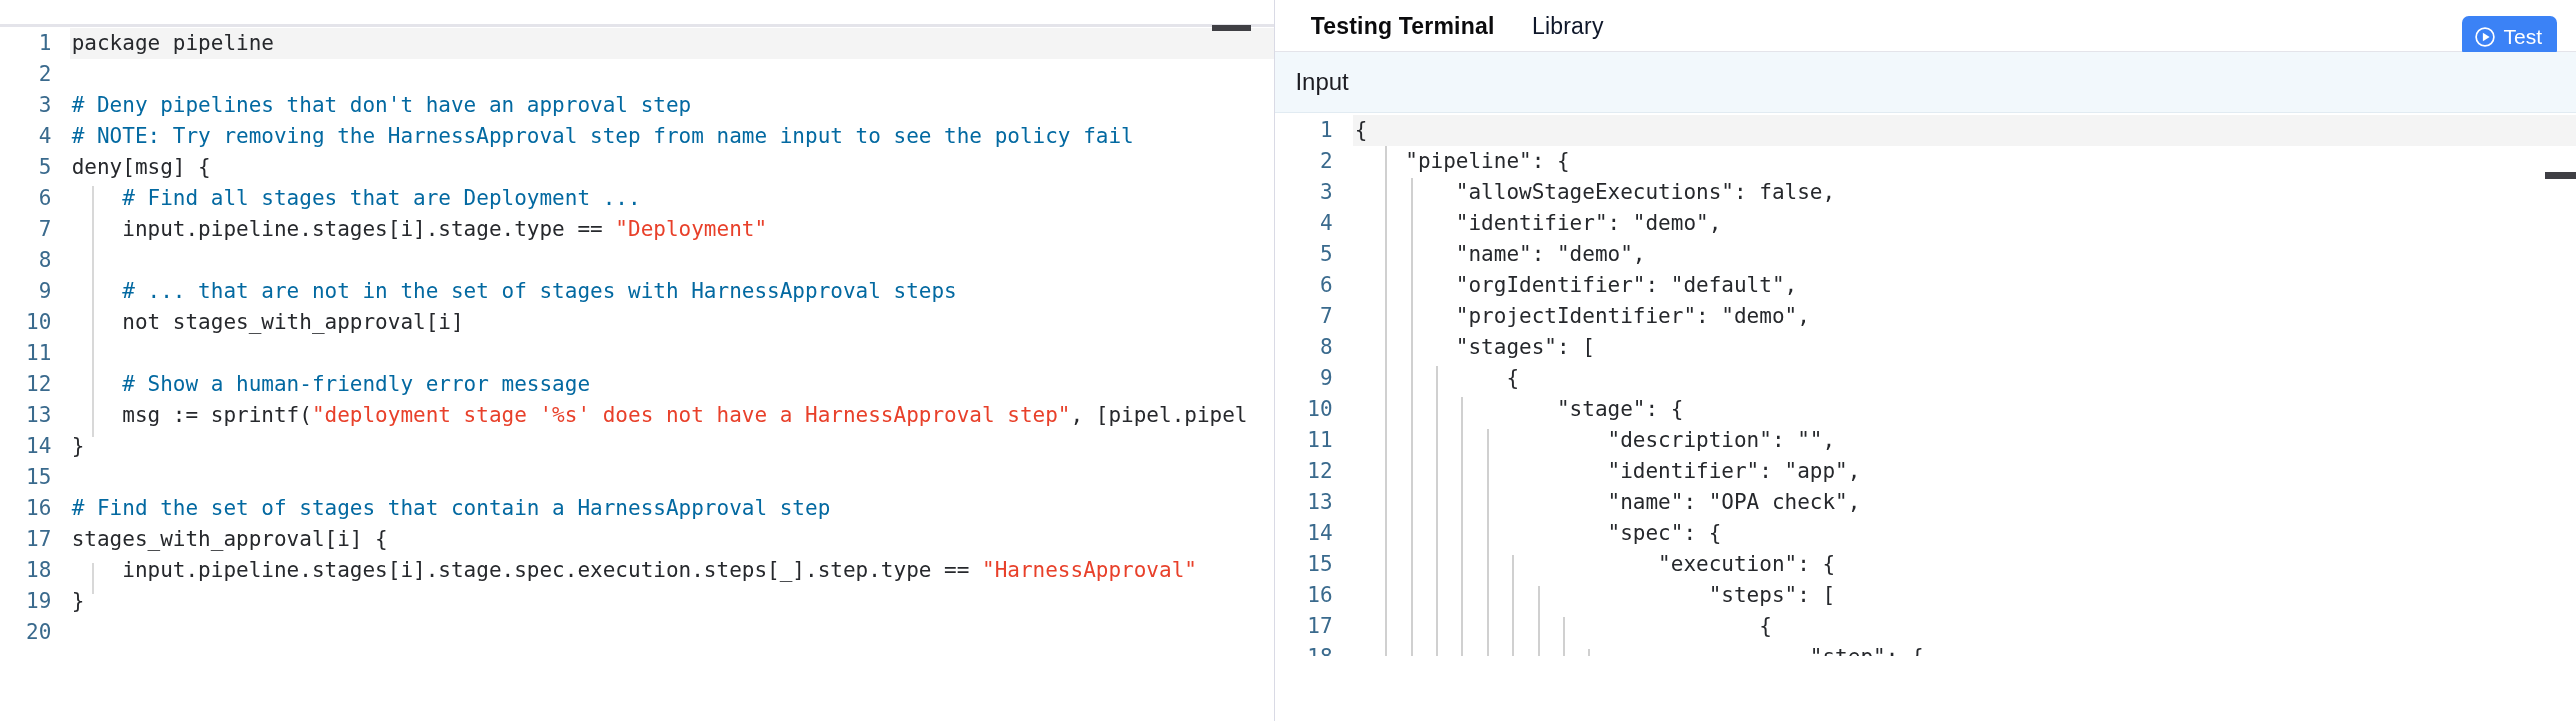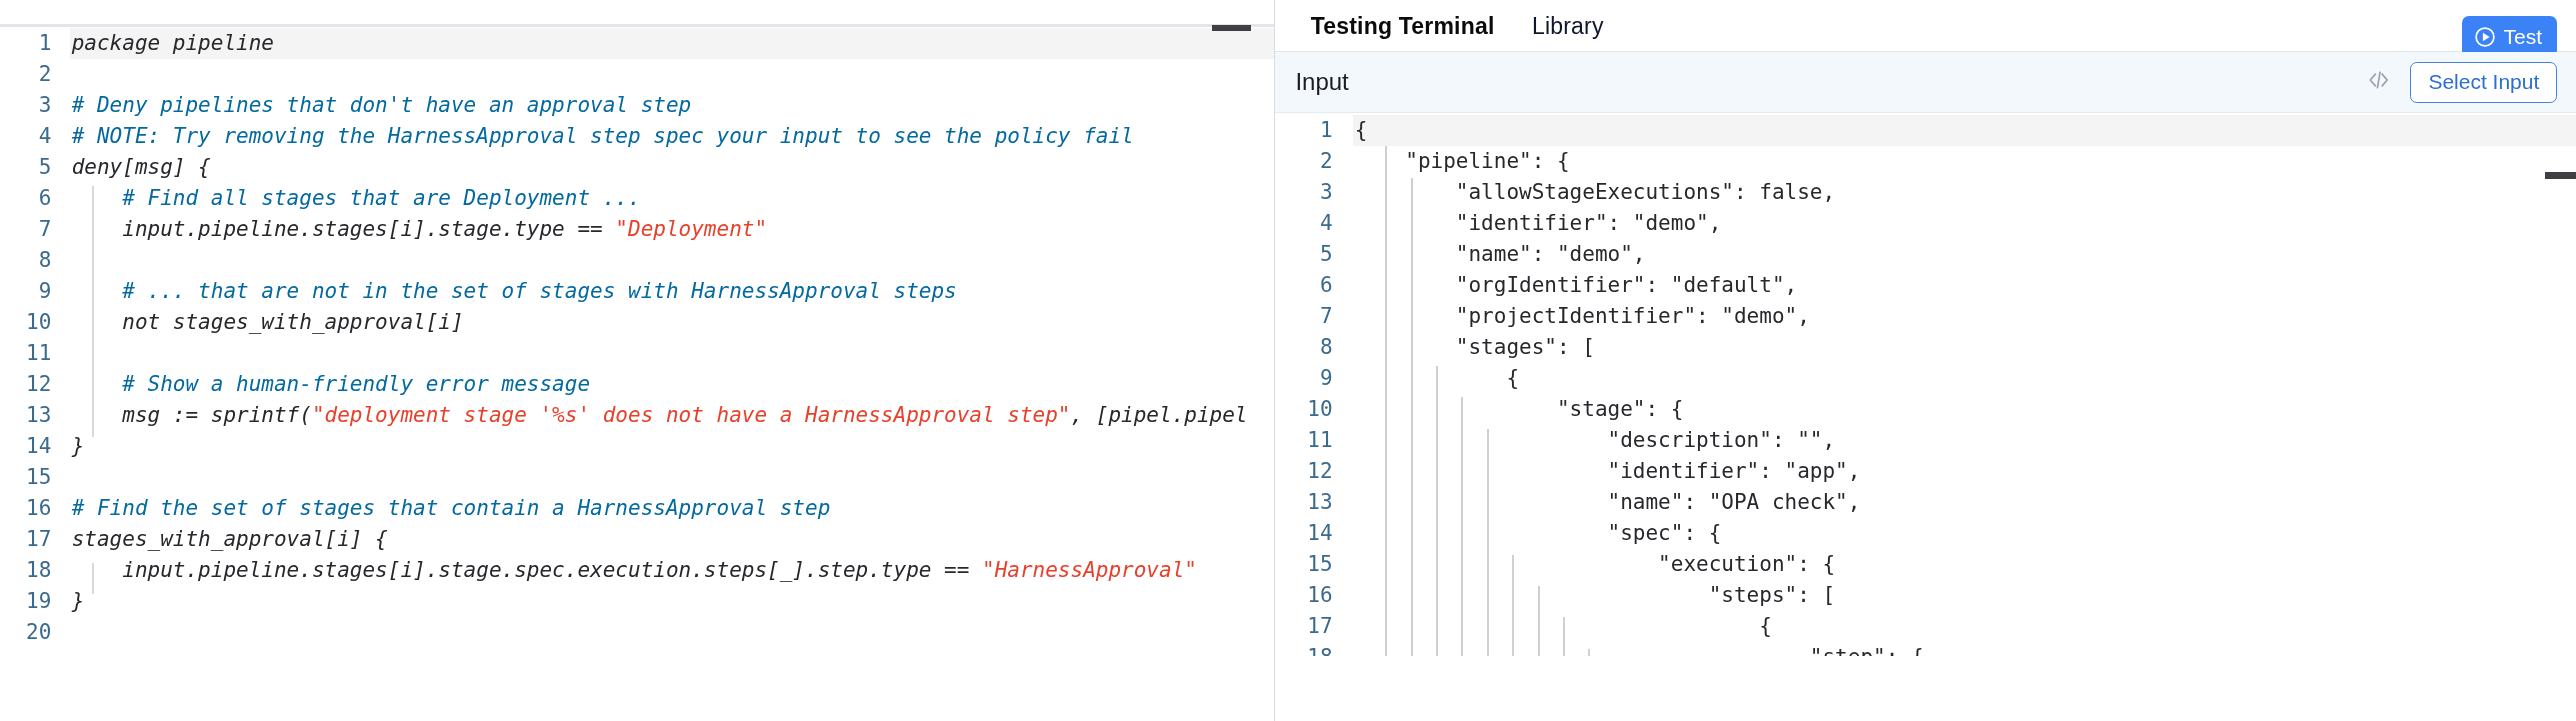--- a/index.html
+++ b/index.html
@@ -66,21 +66,20 @@
     font-family: "DejaVu Sans Mono", monospace;
     font-size: 21px;
     user-select: none;
   }
   .code-text {
     flex: 1;
     color: #26282c;
     position: relative;
     overflow: hidden;
     padding-left: 1.7px;
-    font-style: italic;
   }
   .tok-comment { color: #0369a1; }
   .tok-string  { color: #e8402a; }
   .tok-plain   { color: #26282c; }
   .indent-guide {
     position: absolute;
     left: 92px;
     width: 1.7px;
     background: #d8d8d8;
     z-index: 1;
@@ -239,21 +238,21 @@
 <div class="app">
 
   <section class="editor-pane">
     <div class="editor-topstrip"></div>
     <div class="editor-divider"></div>
     <div class="minimize-bar"></div>
     <div class="code-area" id="code-area">
         <div class="code-line active"><div class="ln">1</div><div class="code-text"><span class="tok-plain">package pipeline</span></div></div>
         <div class="code-line"><div class="ln">2</div><div class="code-text"><span class="tok-plain"></span></div></div>
         <div class="code-line"><div class="ln">3</div><div class="code-text"><span class="tok-comment"># Deny pipelines that don't have an approval step</span></div></div>
-        <div class="code-line"><div class="ln">4</div><div class="code-text"><span class="tok-comment"># NOTE: Try removing the HarnessApproval step spec your input to see the policy fail</span></div></div>
+        <div class="code-line"><div class="ln">4</div><div class="code-text"><span class="tok-comment"># NOTE: Try removing the HarnessApproval step from name input to see the policy fail</span></div></div>
         <div class="code-line"><div class="ln">5</div><div class="code-text"><span class="tok-plain">deny[msg] {</span></div></div>
         <div class="code-line"><div class="ln">6</div><div class="code-text"><span class="tok-comment">    # Find all stages that are Deployment ...</span></div></div>
         <div class="code-line"><div class="ln">7</div><div class="code-text"><span class="tok-plain">    input.pipeline.stages[i].stage.type == </span><span class="tok-string">"Deployment"</span></div></div>
         <div class="code-line"><div class="ln">8</div><div class="code-text"><span class="tok-plain"></span></div></div>
         <div class="code-line"><div class="ln">9</div><div class="code-text"><span class="tok-comment">    # ... that are not in the set of stages with HarnessApproval steps</span></div></div>
         <div class="code-line"><div class="ln">10</div><div class="code-text"><span class="tok-plain">    not stages_with_approval[i]</span></div></div>
         <div class="code-line"><div class="ln">11</div><div class="code-text"><span class="tok-plain"></span></div></div>
         <div class="code-line"><div class="ln">12</div><div class="code-text"><span class="tok-comment">    # Show a human-friendly error message</span></div></div>
         <div class="code-line"><div class="ln">13</div><div class="code-text"><span class="tok-plain">    msg := sprintf(</span><span class="tok-string">"deployment stage '%s' does not have a HarnessApproval step"</span><span class="tok-plain">, [pipel.pipel</span></div></div>
         <div class="code-line"><div class="ln">14</div><div class="code-text"><span class="tok-plain">}</span></div></div>
@@ -283,30 +282,20 @@
             <circle cx="13" cy="13" r="10.5" fill="none" stroke="#ffffff" stroke-width="2"></circle>
             <polygon points="10.5,8 18.5,13 10.5,18" fill="#ffffff"></polygon>
           </svg>
         </span>
         <span>Test</span>
       </button>
     </div>
 
     <div class="input-bar">
       <span class="input-label">Input</span>
-      <div class="input-bar-right">
-        <span class="code-icon">
-          <svg width="25.5" height="22" viewBox="0 0 30 26" aria-hidden="true">
-            <path d="M11 6 L5 13 L11 20" fill="none" stroke="#9aa0ac" stroke-width="2" stroke-linecap="round" stroke-linejoin="round"></path>
-            <path d="M19 6 L25 13 L19 20" fill="none" stroke="#9aa0ac" stroke-width="2" stroke-linecap="round" stroke-linejoin="round"></path>
-            <path d="M16.5 4 L13.5 22" fill="none" stroke="#9aa0ac" stroke-width="2" stroke-linecap="round"></path>
-          </svg>
-        </span>
-        <button class="select-input-btn">Select Input</button>
-      </div>
     </div>
 
     <div class="right-minimize-bar"></div>
 
     <div class="json-area" id="json-area">
         <div class="jguides">
           <div class="jguide" style="left: 32px; top: 33px; height: 534px;"></div>
           <div class="jguide" style="left: 58px; top: 65px; height: 503px;"></div>
           <div class="jguide" style="left: 83px; top: 253px; height: 314px;"></div>
           <div class="jguide" style="left: 108px; top: 284px; height: 283px;"></div>

